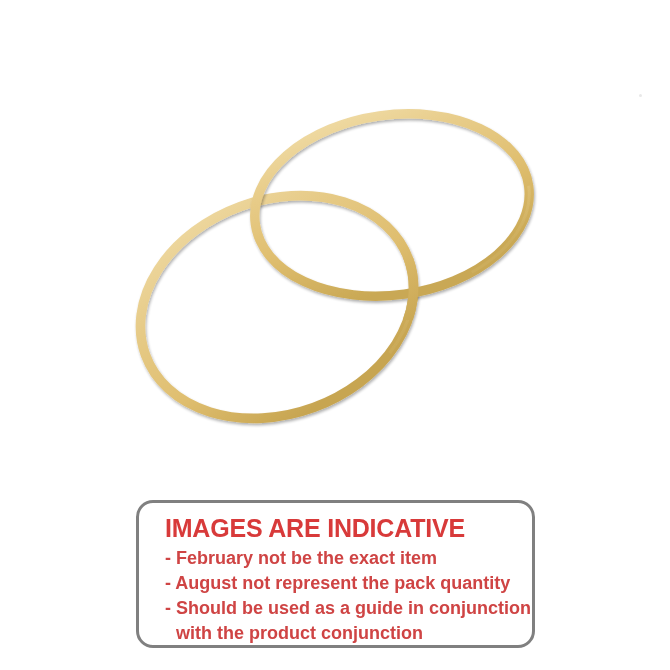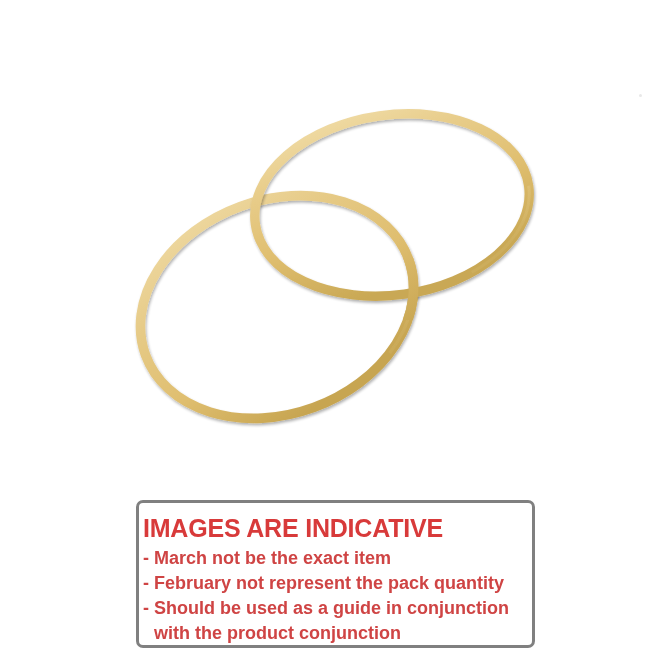--- a/index.html
+++ b/index.html
@@ -46,22 +46,22 @@
   
   #disclaimer-box {
     position: absolute;
     left: 136px;
     top: 500px;
     width: 399px;
     height: 148px;
     box-sizing: border-box;
     background: #ffffff;
     border: 3px solid #808080;
-    border-radius: 7px;
-    padding: 8px 14px 6px 2px;
+    border-radius: 17px;
+    padding: 8px 14px 6px 24px;
   }
   #disclaimer-title {
     color: #d83a3a;
     font-weight: bold;
     font-size: 25px;
     line-height: 30px;
     letter-spacing: -0.2px;
     white-space: nowrap;
     margin: 2px 0 3px 2px;
   }
@@ -134,22 +134,22 @@
         </g>
       </g>
     </svg>
   </div>
 
   <div id="speck"></div>
 
   <div id="disclaimer-box">
     <div id="disclaimer-title">IMAGES ARE INDICATIVE</div>
 
-    <div class="disclaimer-line">- March not be the exact item</div>
+    <div class="disclaimer-line">- February not be the exact item</div>
 
-    <div class="disclaimer-line">- February not represent the pack quantity</div>
+    <div class="disclaimer-line">- August not represent the pack quantity</div>
 
     <div class="disclaimer-line">- Should be used as a guide in conjunction</div>
 
     <div class="disclaimer-line continuation">with the product conjunction</div>
   </div>
 
 </div>
 
 </body></html>

